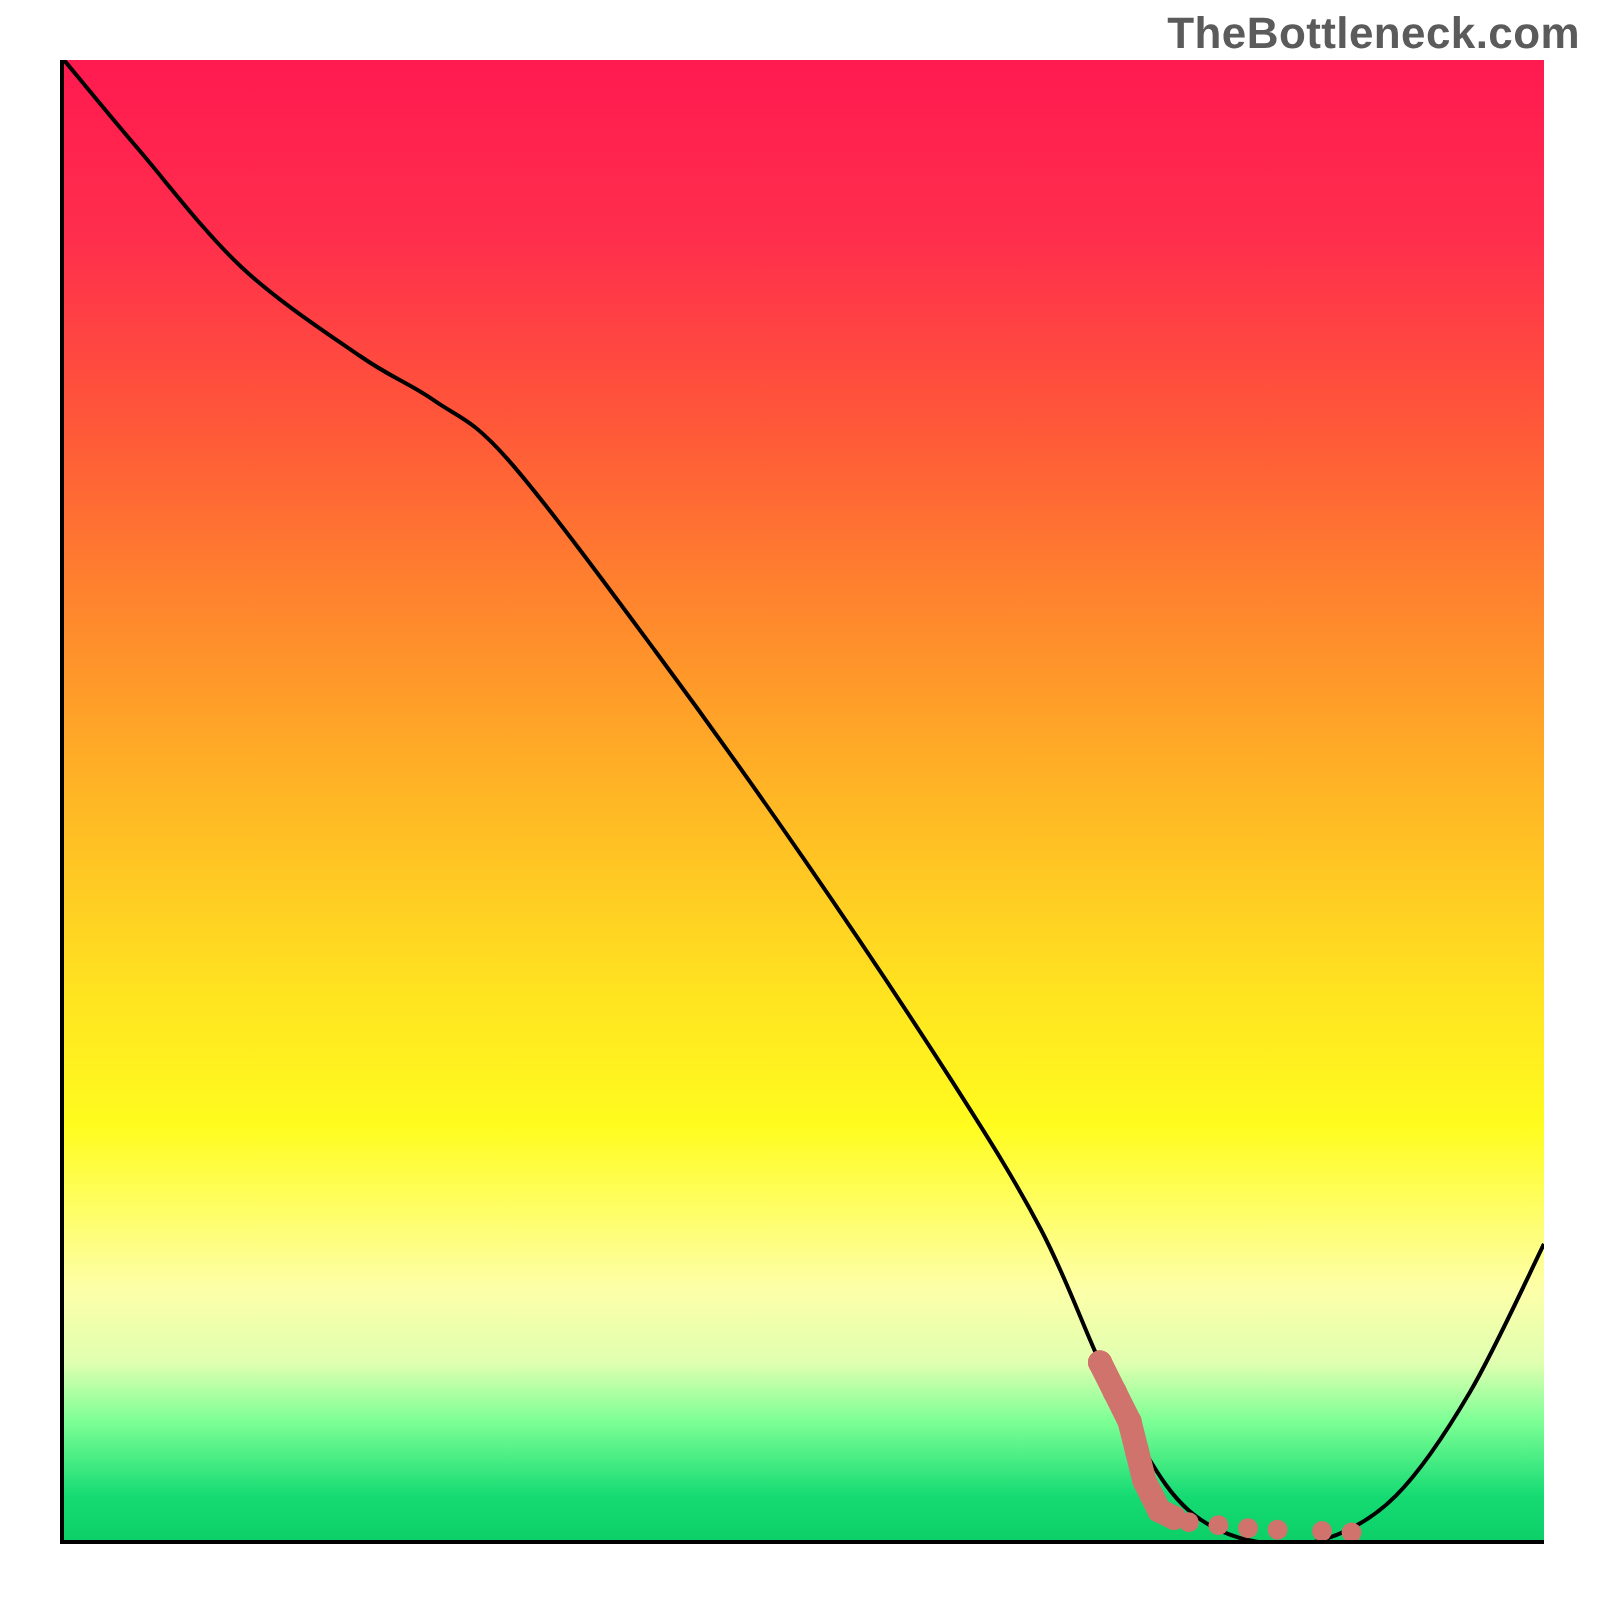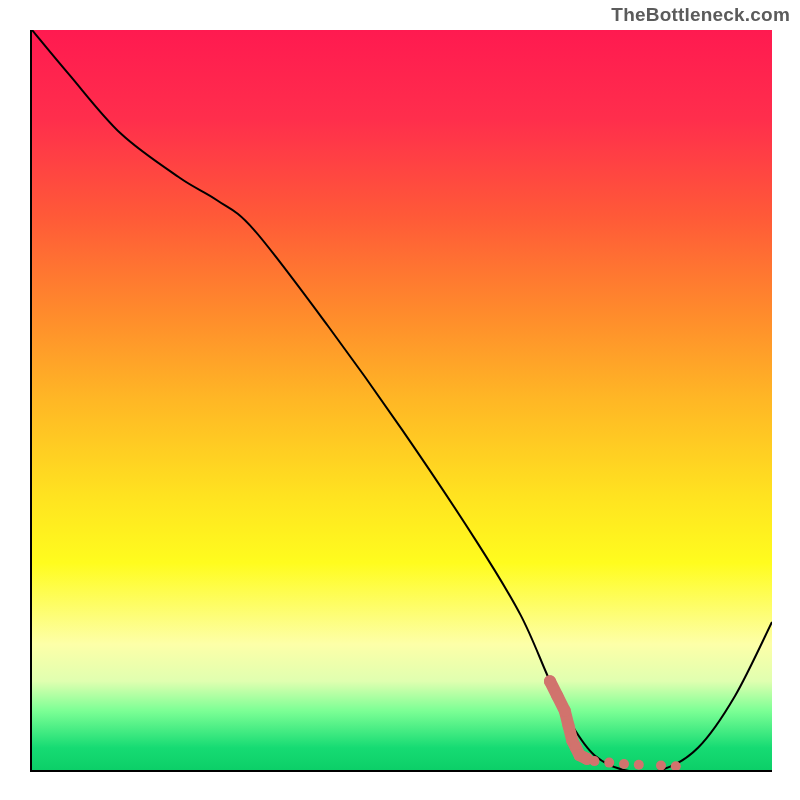--- a/index.html
+++ b/index.html
@@ -1,17 +1,17 @@
 <!DOCTYPE html>
 <html><head>
 <meta charset="utf-8">
 <style>
 html,body{margin:0;padding:0;width:800px;height:800px;overflow:hidden;background:#fff;font-family:Arial,Helvetica,sans-serif}
 #stage{position:relative;width:800px;height:800px}
-#watermark{position:absolute;top:4px;right:10px;color:#5b5b5b;font-size:19px;font-weight:700;letter-spacing:.2px;z-index:5}
+#watermark{position:absolute;top:4px;right:10px;color:#5b5b5b;font-size:22px;font-weight:700;letter-spacing:.2px;z-index:5}
 #plot{position:absolute;left:30px;top:30px;width:740px;height:740px;border-left:2px solid #000;border-bottom:2px solid #000}
 #grad{position:absolute;left:0;top:0;width:100%;height:100%;
 background:linear-gradient(to bottom,
 #ff1a50 0%,
 #ff2e4c 12%,
 #ff5938 25%,
 #ff8a2c 38%,
 #ffb725 50%,
 #ffe320 63%,
 #fffc1e 72%,

